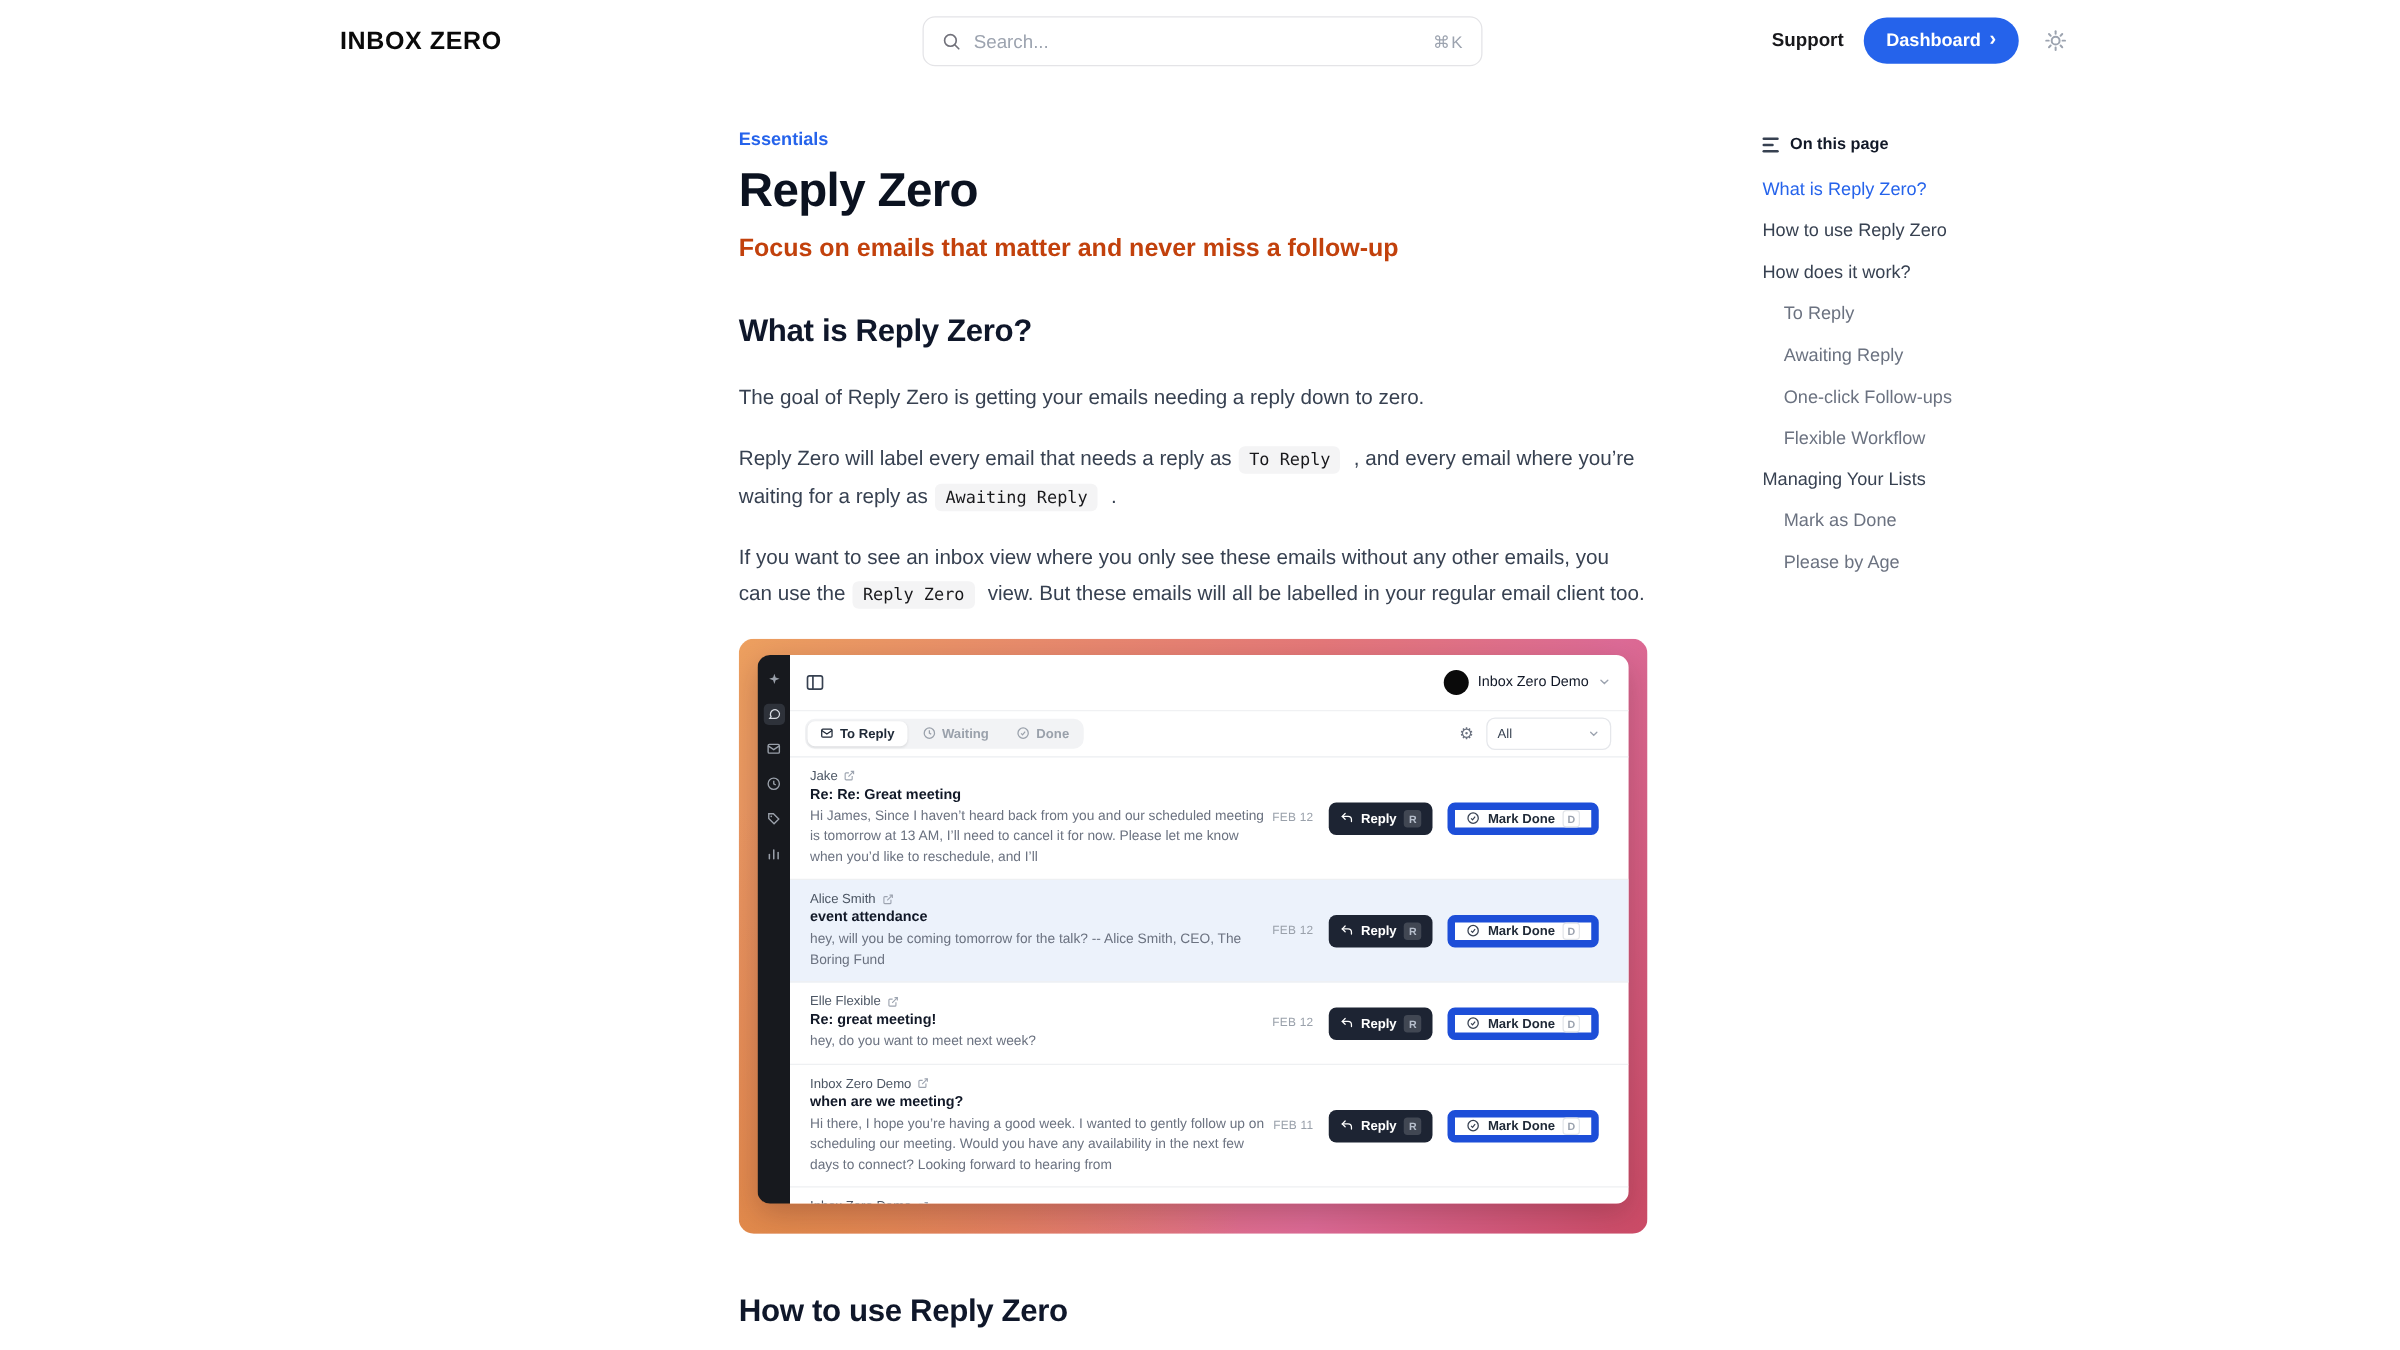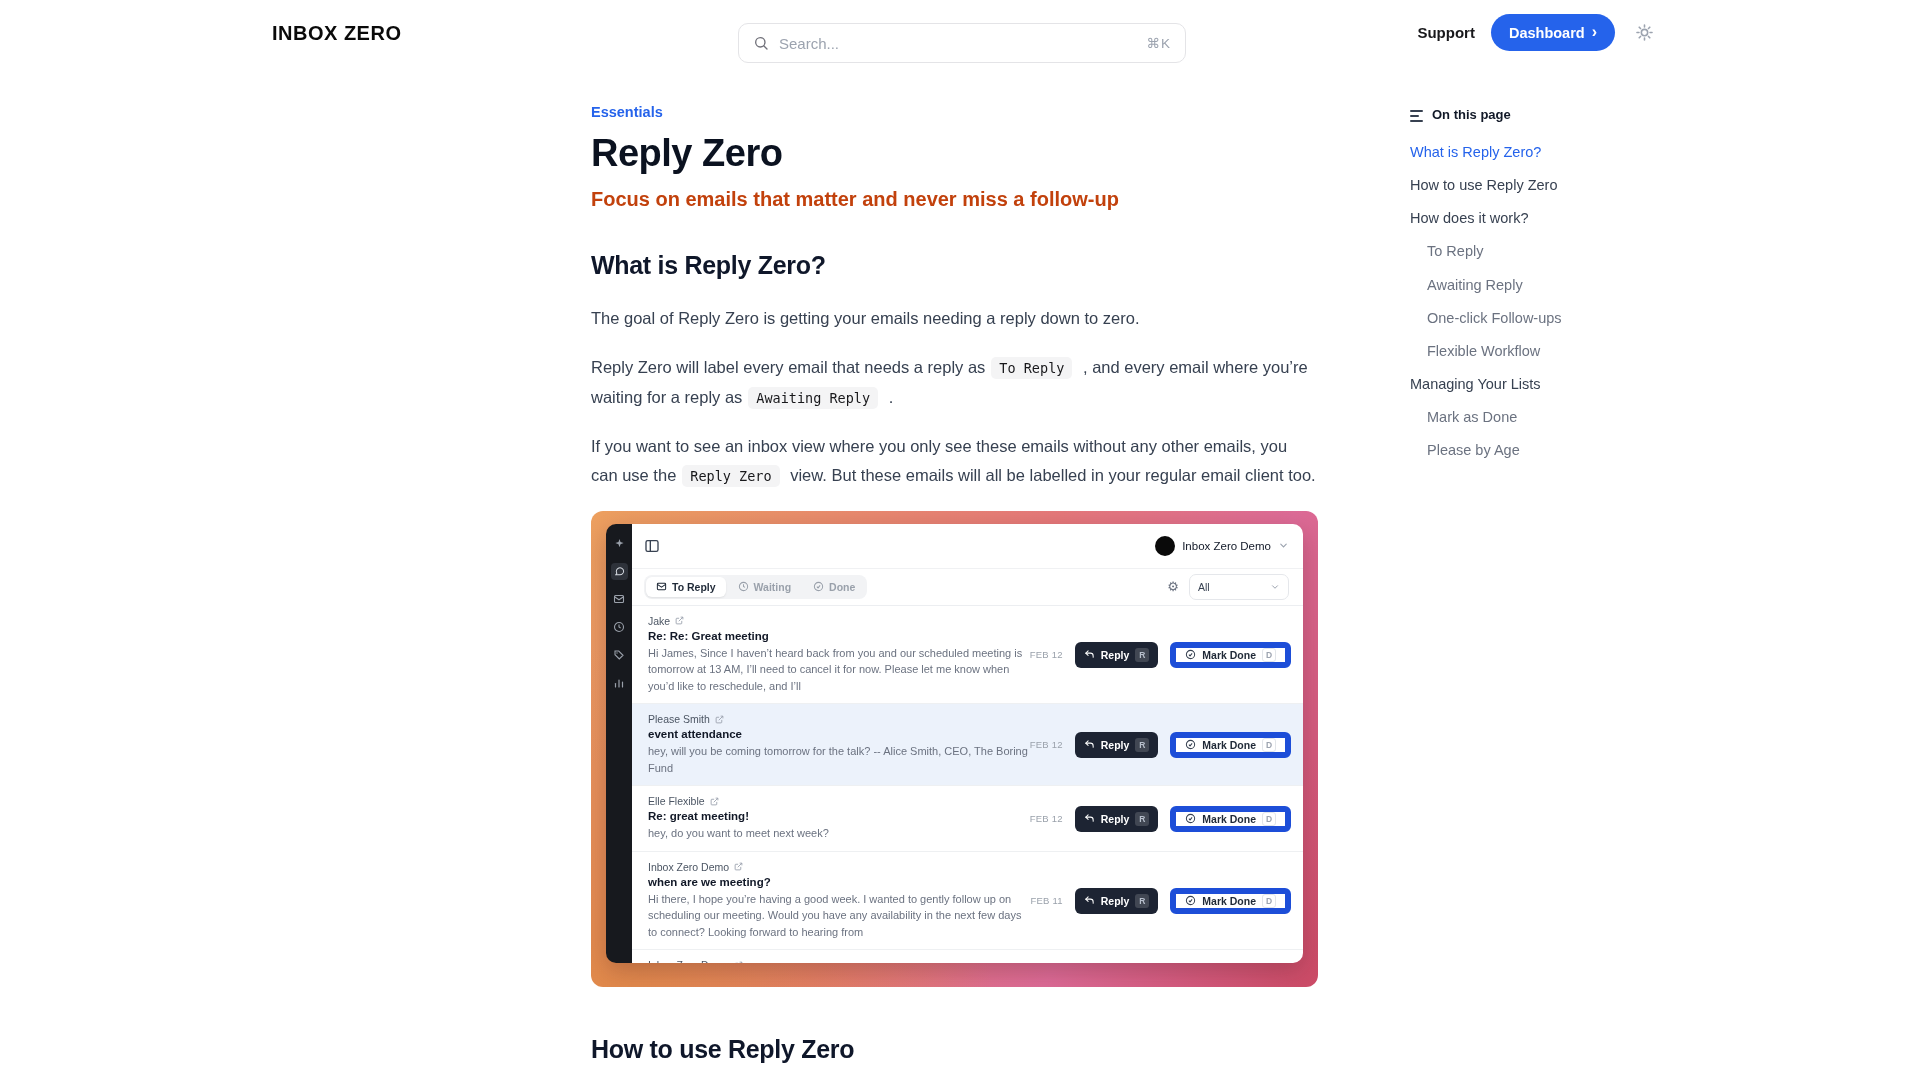--- a/index.html
+++ b/index.html
@@ -3,21 +3,21 @@
 <meta charset="utf-8">
 <style>
   * { margin:0; padding:0; box-sizing:border-box; }
   html,body { width:1920px; height:1080px; overflow:hidden; background:#fff;
     font-family:"Liberation Sans", sans-serif; color:#111827; }
 
   
   .navbar { position:absolute; top:0; left:0; width:1920px; height:66px; background:#fff; }
   .logo { position:absolute; left:272px; top:22px; font-size:20px; font-weight:800;
     letter-spacing:.5px; color:#0a0a0a; }
-  .searchbox { position:absolute; left:738px; top:23px; width:448px; height:40px;
+  .searchbox { position:absolute; left:738px; top:13px; width:448px; height:40px;
     border:1px solid #e4e4e7; border-radius:10px; background:#fff;
     display:flex; align-items:center; padding:0 14px; gap:10px; cursor:text; }
   .searchbox .ph { color:#9ca3af; font-size:15px; flex:1; }
   .searchbox .kbd-hint { color:#9ca3af; font-size:13.5px; letter-spacing:1px; }
   .nav-right { position:absolute; right:266px; top:14px; display:flex; align-items:center; gap:16px; }
   .support { font-size:15px; color:#18181b; font-weight:700; cursor:pointer; }
   .dash-btn { background:#2563eb; color:#fff; border:none; border-radius:9999px;
     height:37px; padding:0 18px; font-size:14.5px; font-weight:600;
     display:flex; align-items:center; gap:7px; cursor:pointer; font-family:inherit; }
   .dash-btn .chev { font-size:16px; line-height:1; margin-top:-1px; }
@@ -61,21 +61,21 @@
     color:#9aa1ab; padding:4px 10px; border-radius:6px; cursor:pointer; }
   .tab.active { background:#fff; color:#1f2937; box-shadow:0 1px 2px rgba(0,0,0,.08); }
   .toolbar-right { display:flex; align-items:center; gap:10px; }
   .gear { color:#6b7280; font-size:13px; cursor:pointer; line-height:1; }
   .filter-select { width:100px; height:26px; border:1px solid #e5e7eb; border-radius:7px;
     display:flex; align-items:center; justify-content:space-between; padding:0 8px;
     font-size:10.5px; color:#374151; cursor:pointer; background:#fff; }
 
   .email-list { flex:1; overflow:hidden; }
   .email-row { display:flex; align-items:center; justify-content:space-between;
-    padding:9px 12px 9px 16px; border-bottom:1px solid #eef0f2; cursor:pointer; }
+    padding:9px 24px 9px 16px; border-bottom:1px solid #eef0f2; cursor:pointer; }
   .email-row.selected { background:#ecf2fb; }
   .email-left { width:485px; }
   .sender-line { display:flex; align-items:center; gap:5px; font-size:10.5px; color:#4b5563; }
   .subject { font-size:11.5px; font-weight:700; color:#111827; margin-top:3px; }
   .snippet { font-size:11px; color:#6b7280; line-height:1.5; margin-top:3px; }
   .email-right { display:flex; align-items:center; gap:12px; }
   .mail-date { font-size:9.5px; color:#9aa1ab; letter-spacing:.2px; white-space:nowrap; }
   .btn-reply { background:#1d2433; color:#fff; border:none; border-radius:6px; height:26px;
     padding:0 9px; font-size:10.5px; font-weight:600; display:flex; align-items:center; gap:6px;
     cursor:pointer; font-family:inherit; white-space:nowrap; }
@@ -279,21 +279,21 @@
                   </svg>
                 <span>Mark Done</span>
                   <span class="kbd">D</span>
               </button>
             </div>
           </div>
 
           <div class="email-row selected">
             <div class="email-left">
               <div class="sender-line">
-                  <span>Please Smith</span>
+                  <span>Alice Smith</span>
                 <svg width="9" height="9" viewBox="0 0 24 24" fill="none" stroke="#9ca3af" stroke-width="2.4">
                     <path d="M18 13v6a2 2 0 0 1-2 2H5a2 2 0 0 1-2-2V8a2 2 0 0 1 2-2h6"></path>
                     <polyline points="15 3 21 3 21 9"></polyline>
                     <line x1="10" y1="14" x2="21" y2="3"></line>
                   </svg>
               </div>
               <div class="subject">event attendance</div>
               <div class="snippet">hey, will you be coming tomorrow for the talk? -- Alice Smith, CEO, The Boring Fund</div>
             </div>
             <div class="email-right">

